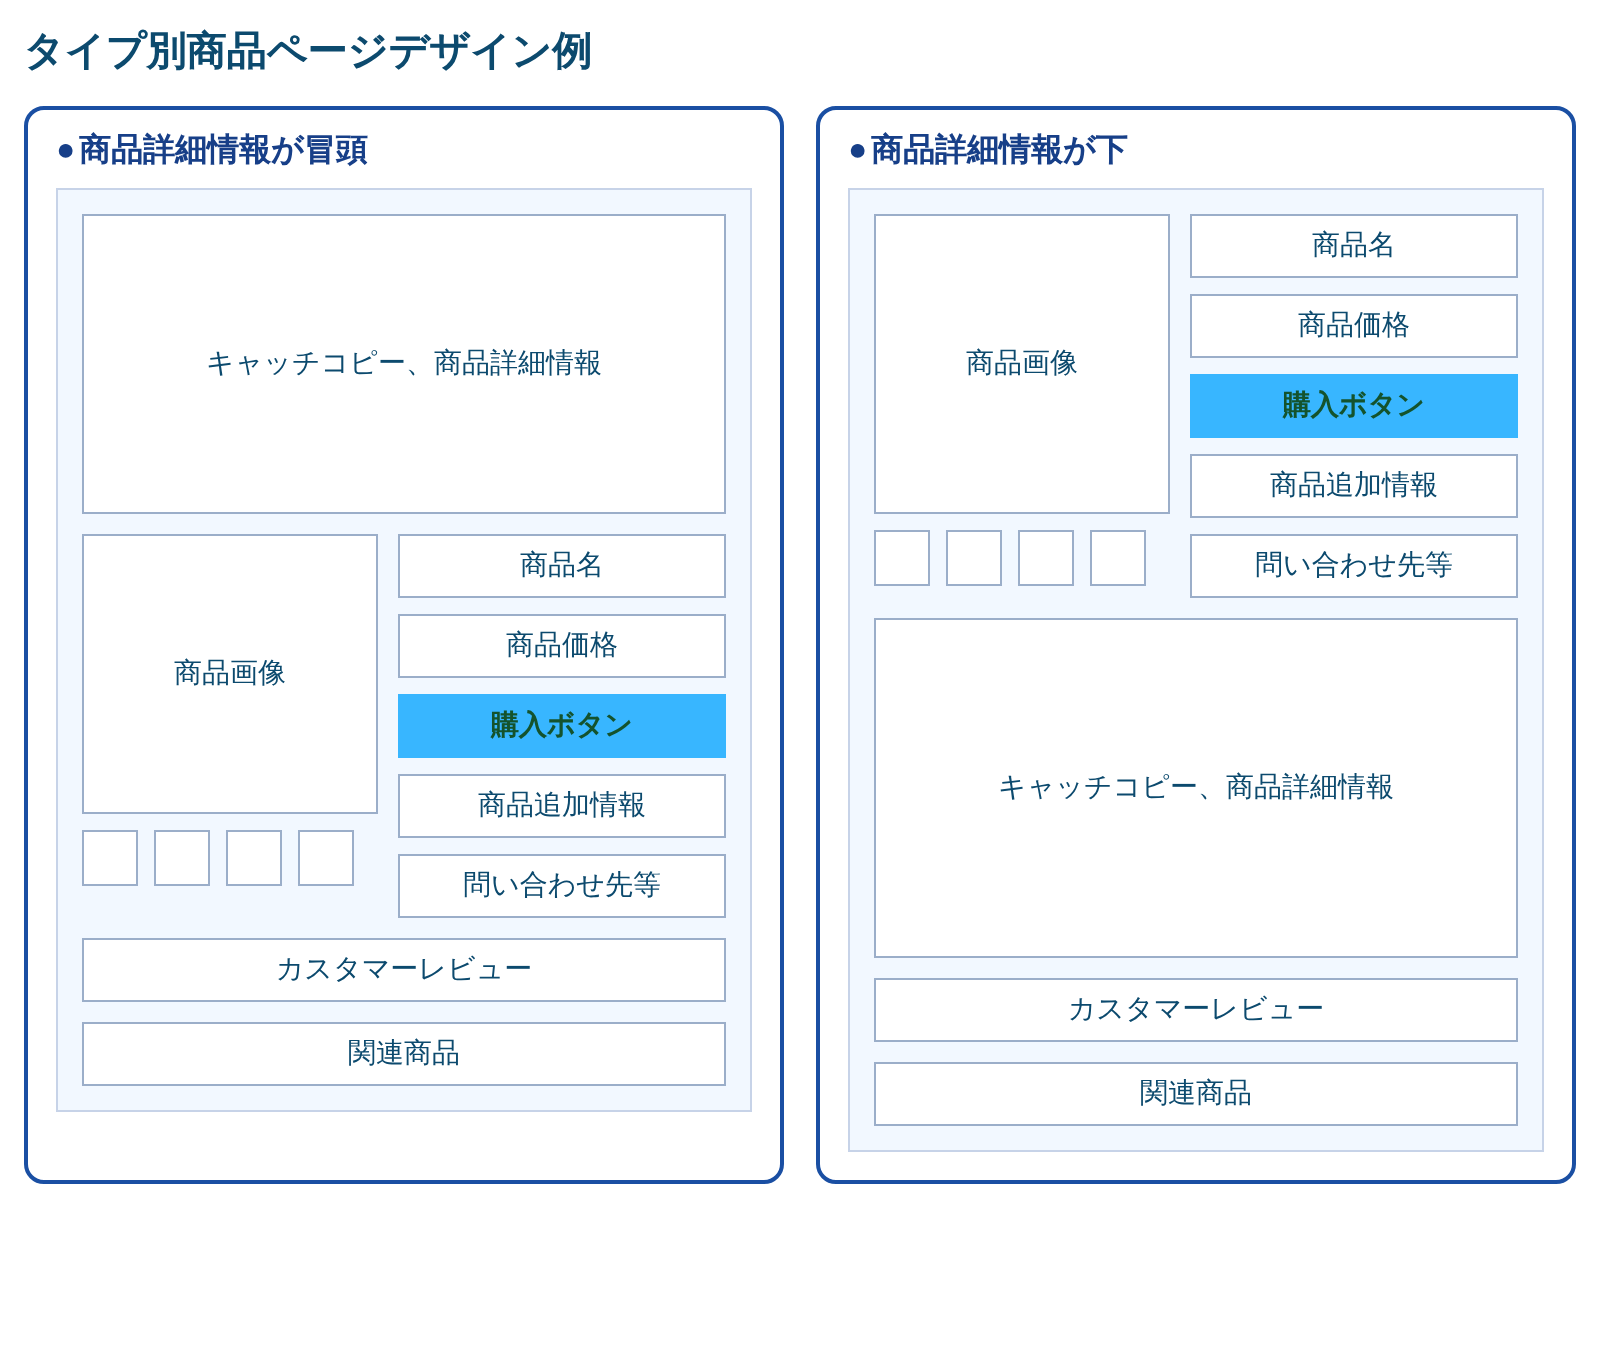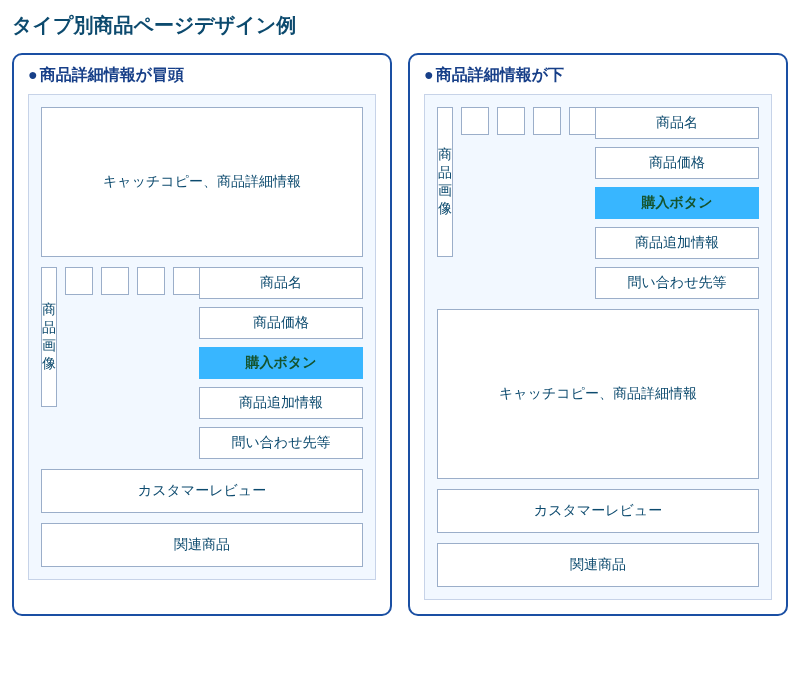--- a/index.html
+++ b/index.html
@@ -47,33 +47,33 @@
     border: 1px solid #9baec9;
     background: #fff;
     display: flex;
     align-items: center;
     justify-content: center;
     color: #0c4a6e;
     font-size: 14px;
   }
   .hero { height: 150px; }
   .row-prod { display: flex; gap: 10px; }
-  .prod-img-col { width: 148px; display: flex; flex-direction: row; gap: 8px; }
+  .prod-img-col { width: 148px; display: flex; flex-direction: column; gap: 8px; }
   .prod-img { height: 140px; }
   .thumbs { display: flex; gap: 8px; }
   .thumb { width: 28px; height: 28px; }
   .fields-col { flex: 1; display: flex; flex-direction: column; gap: 8px; }
   .field { height: 32px; font-size: 14px; }
   .buy {
     background: #38b6ff;
     border-color: #38b6ff;
     color: #14532d;
     font-weight: bold;
   }
-  .wide-box { height: 44px; }
+  .wide-box { height: 32px; }
   
   .panel-b .hero { height: 170px; }
   .panel-b .prod-img { height: 150px; }
 </style>
 </head>
 <body>
 
 <div class="title">タイプ別商品ページデザイン例</div>
 
 <div class="two-col">

